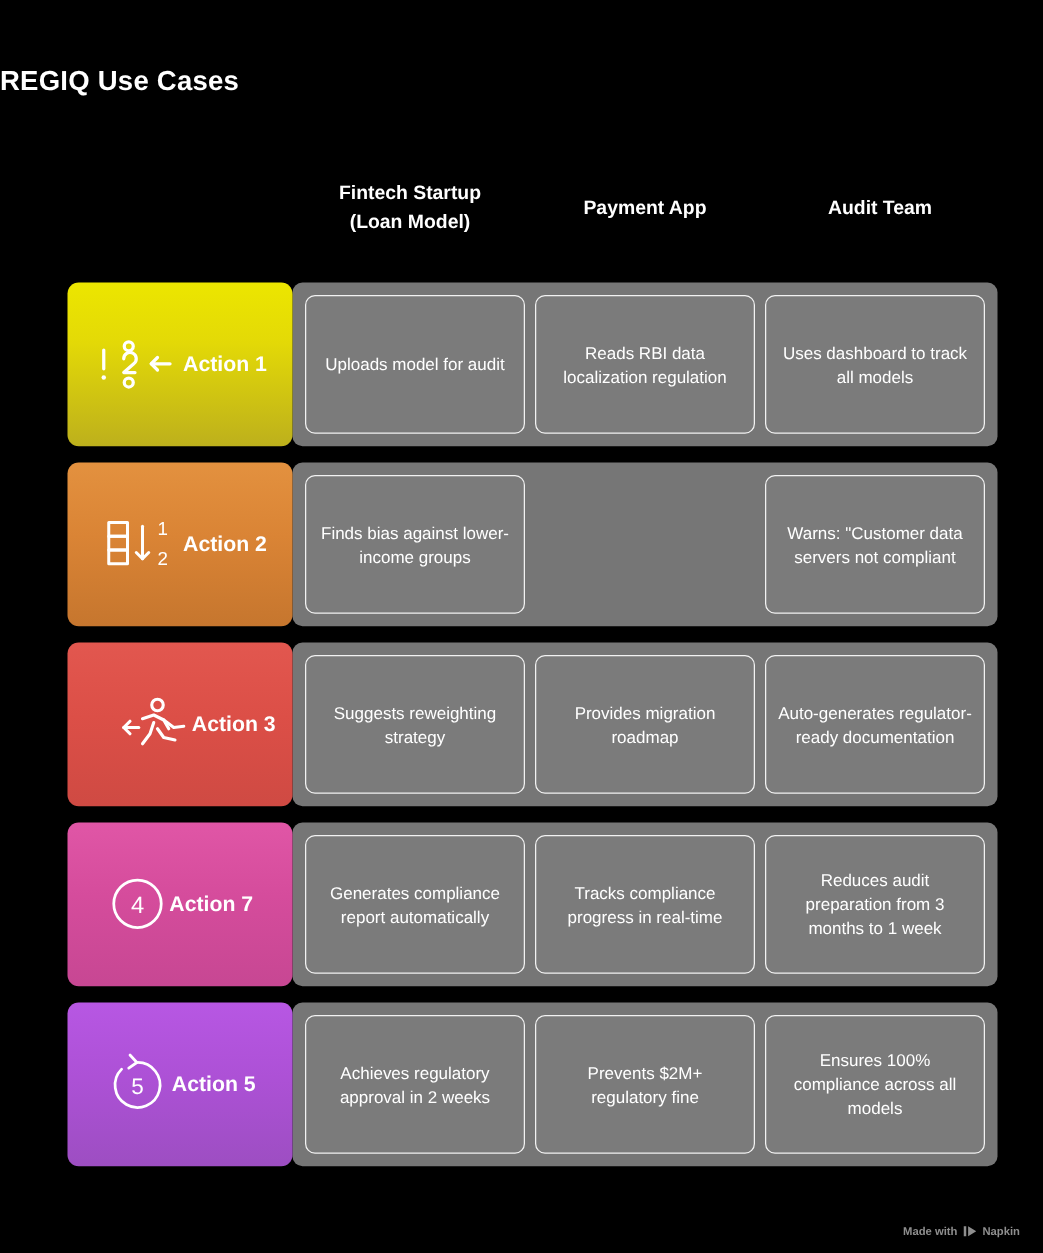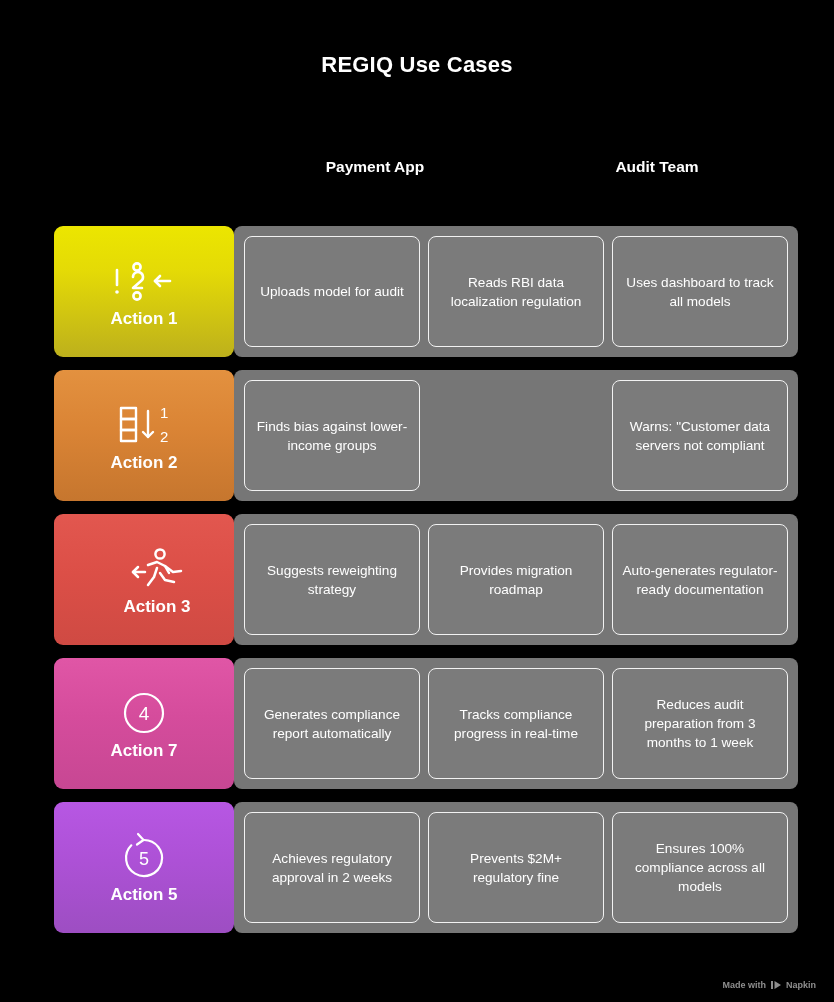--- a/index.html
+++ b/index.html
@@ -6,21 +6,21 @@
   html, body {
     width: 834px; height: 1002px;
     background: #000000;
     font-family: "Liberation Sans", sans-serif;
     overflow: hidden;
   }
   .page { position: relative; width: 834px; height: 1002px; background:#000; }
 
   .title {
     position: absolute; top: 52px; left: 0; width: 834px;
-    text-align: center;
+    text-align: left;
     color: #ffffff;
     font-size: 22px;
     font-weight: bold;
     letter-spacing: 0.2px;
   }
 
   .col-headers {
     position: absolute;
     top: 143px; left: 234px; width: 564px; height: 56px;
     display: flex;
@@ -57,21 +57,21 @@
     background: #767676;
     border-radius: 8px;
   }
 
   .tile {
     position: relative;
     z-index: 2;
     width: 180px; height: 131px;
     border-radius: 9px;
     display: flex;
-    flex-direction: column;
+    flex-direction: row;
     align-items: center;
     justify-content: center;
     overflow: hidden;
   }
   .tile-icon {
     height: 52px;
     display: flex; align-items: center; justify-content: center;
     margin-bottom: 2px;
   }
   .tile-label {
@@ -127,20 +127,24 @@
   svg { display: block; }
 </style>
 </head>
 <body>
 
 <div class="page">
 
   <div class="title">REGIQ Use Cases</div>
 
   <div class="col-headers">
+    <div class="col-header two-line">
+      <div>Fintech Startup</div>
+      <div>(Loan Model)</div>
+    </div>
     <div class="col-header one-line">
       <div>Payment App</div>
     </div>
     <div class="col-header one-line">
       <div>Audit Team</div>
     </div>
   </div>
 
   <div class="rows">
 

